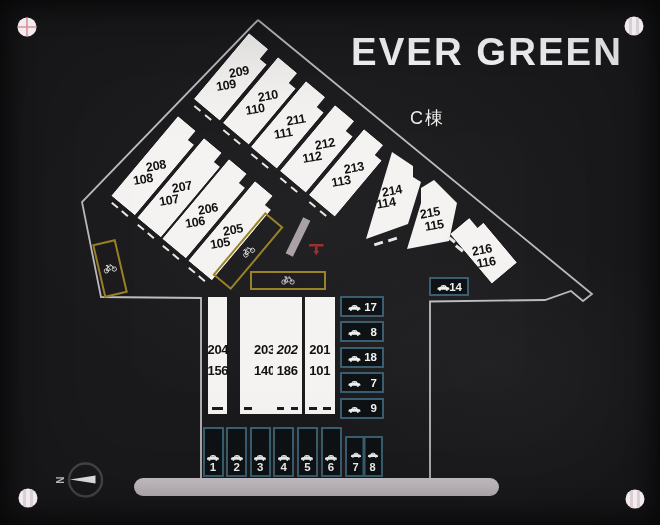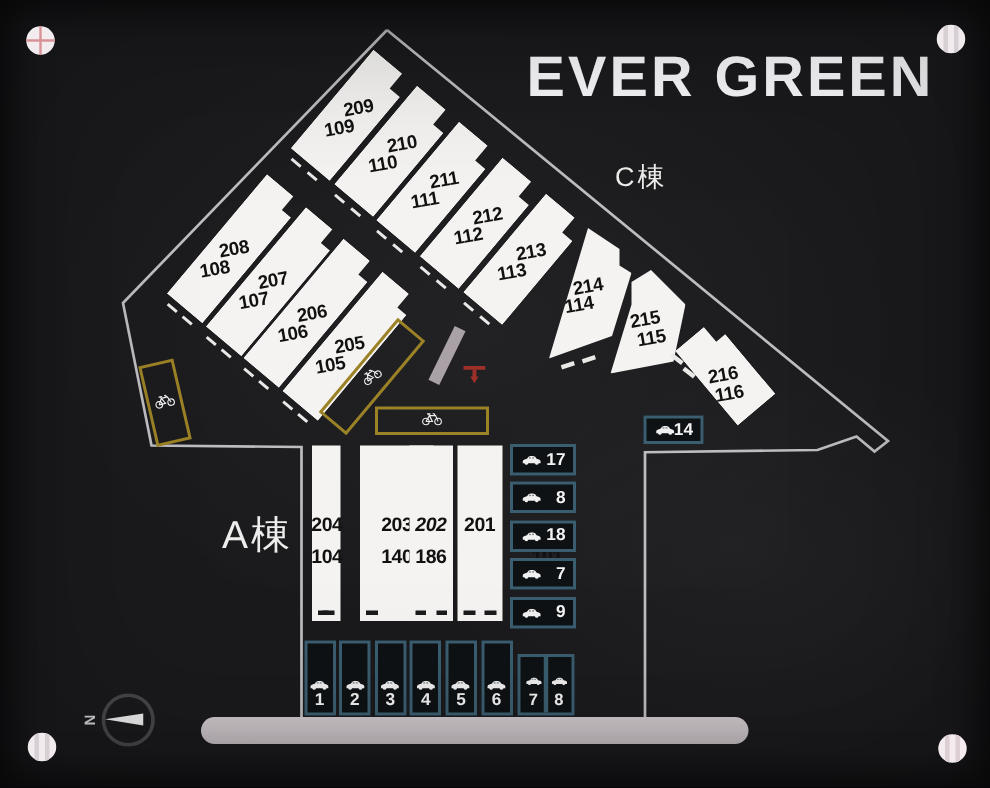--- a/index.html
+++ b/index.html
@@ -68,21 +68,20 @@
       </g>
 
       <g>
         <circle cx="85.5" cy="480" r="16.5" fill="none" stroke="#46464b" stroke-width="2.4"></circle>
         <polygon points="70,479.5 95.5,475.6 95.5,483.6" fill="#ececec"></polygon>
         <text x="61" y="480" fill="#d0d0d0" font-size="10" font-weight="bold" text-anchor="middle" dominant-baseline="middle" transform="rotate(-90 61 480)">N</text>
       </g>
     </svg>
 
     <div class="bldg-label" style="left:410px;top:106px;font-size:18px;">C棟</div>
-    <div class="bldg-label" style="left:148px;top:339px;font-size:26px;">A棟</div>
 
     <div id="gen">
         <div class="strip-wrap" style="left: 249px; top: 33px; width: 34px; height: 86px; transform: rotate(40deg);">
           <div class="strip" style="width: 34px; height: 86px; clip-path: polygon(0px 0px, 25px 0px, 25px 13px, 34px 13px, 34px 86px, 0px 86px);"></div>
           <div class="dash" style="width: 8px; height: 2.4px; top: 89.5px; left: 4.5px;"></div>
           <div class="dash" style="width: 8px; height: 2.4px; top: 89.5px; left: 19.46px;"></div>
         </div>
         <div class="unit-label" style="left: 238.805px; top: 71.5969px;">
           <span class="l1">209</span>
           <span class="l2">109</span>
@@ -175,39 +174,39 @@
           <div class="strip" style="width: 31px; height: 104px; clip-path: polygon(0px 0px, 23px 0px, 23px 12px, 31px 12px, 31px 104px, 0px 104px);"></div>
           <div class="dash" style="width: 8px; height: 2.4px; top: 107.5px; left: 4.5px;"></div>
           <div class="dash" style="width: 8px; height: 2.4px; top: 107.5px; left: 18.14px;"></div>
         </div>
         <div class="unit-label" style="left: 233.436px; top: 230.398px;">
           <span class="l1">205</span>
           <span class="l2">105</span>
         </div>
         <div class="aunit" style="left: 207.5px; top: 296.5px; width: 19px; height: 117px;">
           <div class="num" style="top: 45px;">204</div>
-          <div class="num" style="top: 66px;">104</div>
+          <div class="num" style="top: 66px;">156</div>
           <div class="adash" style="left: 4px;"></div>
           <div class="adash" style="right: 4px;"></div>
         </div>
         <div class="aunit" style="left: 240px; top: 296.5px; width: 49px; height: 117px;">
           <div class="num" style="top: 45px;">203</div>
           <div class="num" style="top: 66px;">140</div>
           <div class="adash" style="left: 4px;"></div>
           <div class="adash" style="right: 4px;"></div>
         </div>
         <div class="aunit" style="left: 272.5px; top: 296.5px; width: 29.5px; height: 117px;">
           <div class="num" style="top: 45px; font-style: italic;">202</div>
           <div class="num" style="top: 66px;">186</div>
           <div class="adash" style="left: 4px;"></div>
           <div class="adash" style="right: 4px;"></div>
         </div>
         <div class="aunit" style="left: 305px; top: 296.5px; width: 29.5px; height: 117px;">
           <div class="num" style="top: 45px;">201</div>
-          <div class="num" style="top: 66px; padding-left: 45px;">101</div>
+          <div class="num" style="top: 66px;">101</div>
           <div class="adash" style="left: 4px;"></div>
           <div class="adash" style="right: 4px;"></div>
         </div>
         <div class="stallV" style="left: 202.5px; top: 427px; width: 17px; height: 46px;">
           <span class="car"><svg width="13" height="7.539999999999999" viewBox="0.5 2 25.5 12.8">
               <path fill="#f0f0f0" d="M1.5 12.5 L1.5 10 Q1.5 8 3.8 7.4 L7 6.7 Q8.6 3.2 11.6 3 L15 3 Q18.2 3.2 19.6 6.7 L22.6 7.4 Q24.8 8 24.8 10 L24.8 12.5 Z"></path>
               <circle cx="6.2" cy="12.3" r="2.2" fill="#f0f0f0"></circle>
               <circle cx="19.8" cy="12.3" r="2.2" fill="#f0f0f0"></circle>
               <rect x="9.6" y="4.6" width="2.6" height="1.8" fill="#2a2f33" opacity="0.55"></rect>
               <rect x="13.6" y="4.6" width="2.6" height="1.8" fill="#2a2f33" opacity="0.55"></rect>

